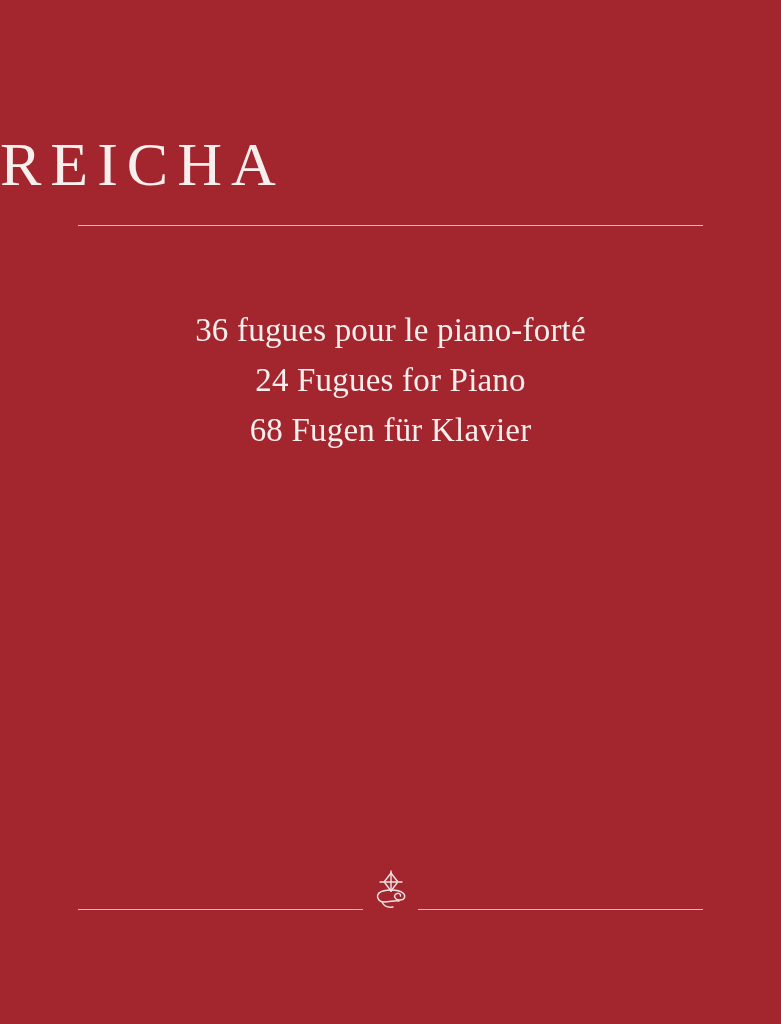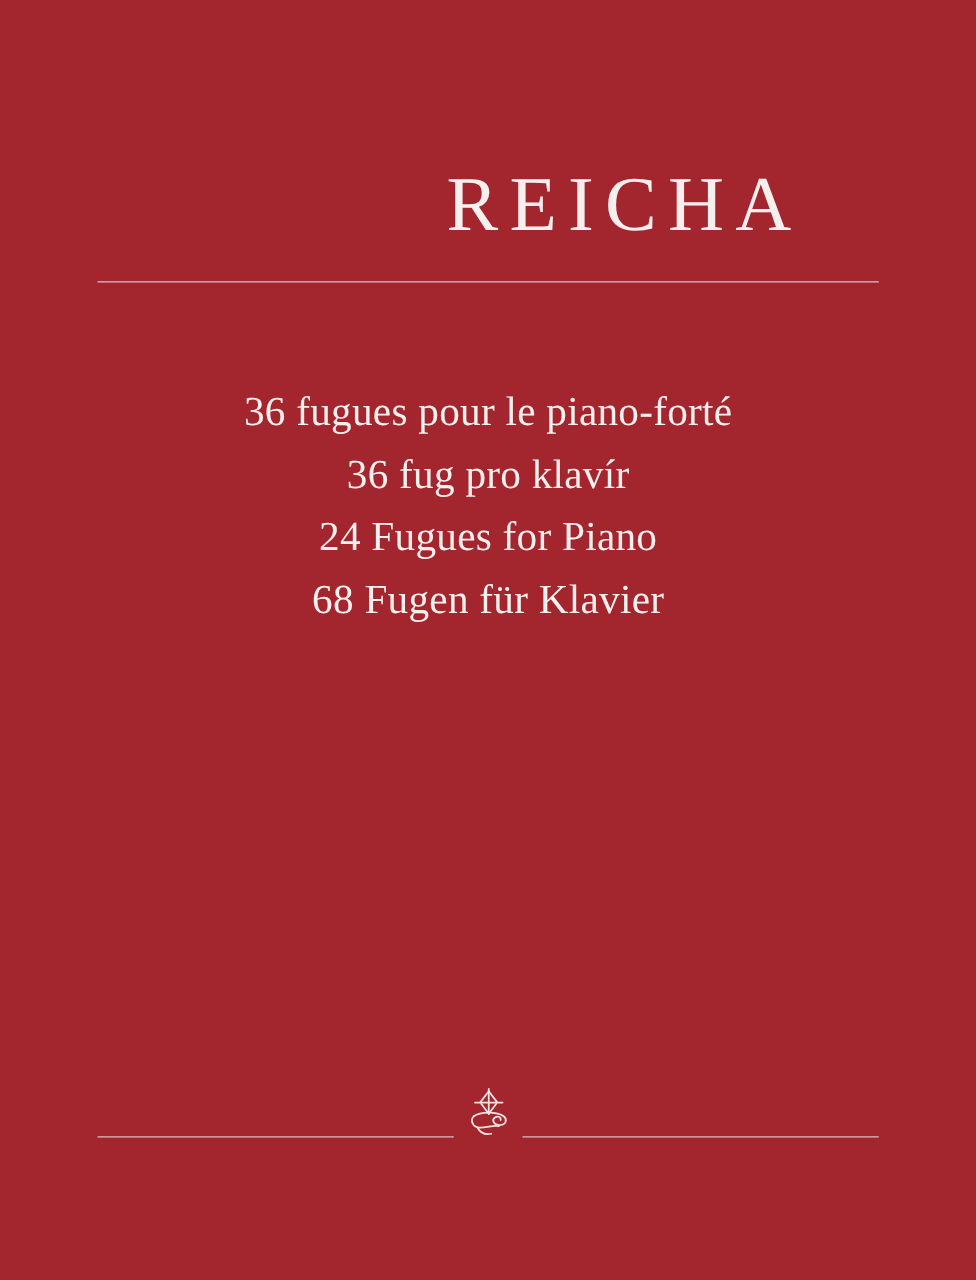--- a/index.html
+++ b/index.html
@@ -21,21 +21,21 @@
     background: #a3262f;
     box-sizing: border-box;
   }
 
   
   .composer {
     position: absolute;
     top: 130px;
     left: 0;
     width: 642px;
-    text-align: right;
+    text-align: left;
     font-size: 62px;
     letter-spacing: 9px;
     font-weight: 400;
     color: #f6efed;
     font-family: "Liberation Serif", serif;
     line-height: 1.1;
   }
 
   
   .rule-top {
@@ -112,21 +112,20 @@
 <body>
 
 <div class="cover">
 
   <div class="composer">REICHA</div>
 
   <div class="rule-top"></div>
 
   <div class="titles">
     <div class="title-line">36 fugues pour le piano-forté</div>
-    <div class="title-line">36 fug pro klavír</div>
     <div class="title-line">24 Fugues for Piano</div>
     <div class="title-line">68 Fugen für Klavier</div>
   </div>
 
   <div class="rule-bottom-left"></div>
   <div class="rule-bottom-right"></div>
 
   <div class="logo-mark">
     <svg width="50" height="56" viewBox="0 0 50 56" aria-hidden="true">
       <g fill="none" stroke="#f0e4e2" stroke-width="1.4" stroke-linecap="round">

